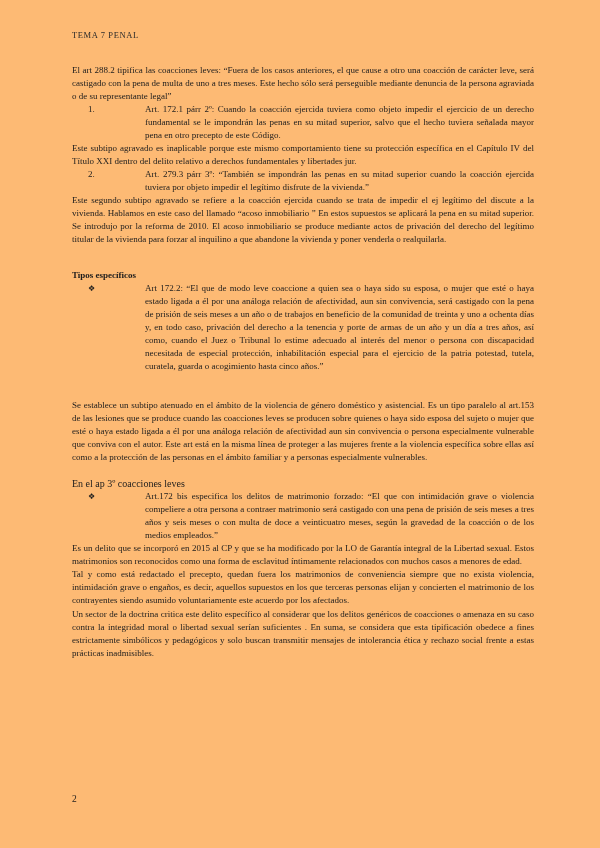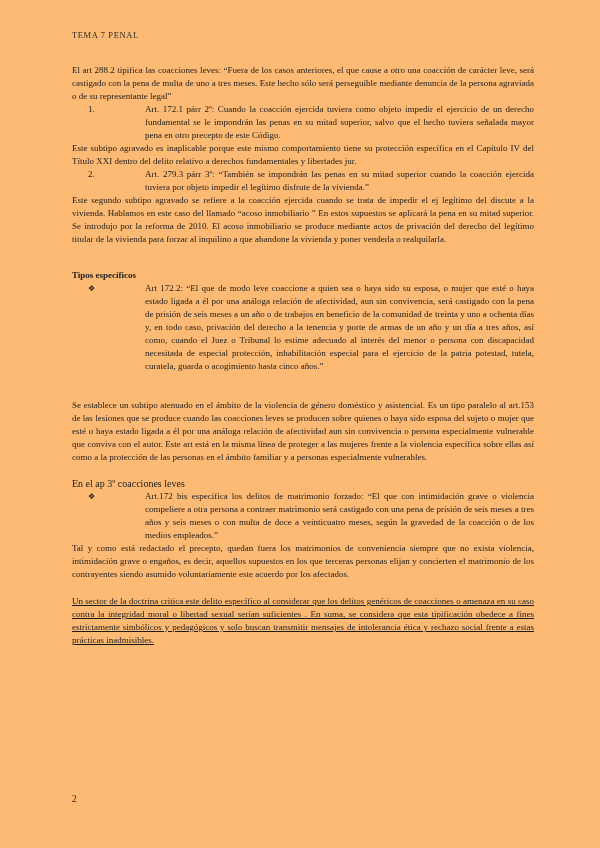--- a/index.html
+++ b/index.html
@@ -51,21 +51,21 @@
     line-height: 13px;
     font-weight: bold;
   }
   .section-heading.tipos { margin-top: 23px; }
   .plain-heading {
     font-size: 10px;
     line-height: 13px;
     margin-top: 13px;
   }
   .p5 { margin-top: 26px; }
-  .p8 { margin-top: 14px; text-decoration: underline; }
+  .p8 { margin-top: 1px; }
   .page-number {
     position: absolute;
     left: 72px; top: 794px;
     font-size: 9.5px;
     color: #1c1c1c;
   }
 </style>
 </head>
 <body>
 
@@ -100,20 +100,21 @@
 
     <p class="p5">Se establece un subtipo atenuado en el ámbito de la violencia de género doméstico y asistencial. Es un tipo paralelo al art.153 de las lesiones que se produce cuando las coacciones leves se producen sobre quienes o haya sido esposa del sujeto o mujer que esté o haya estado ligada a él por una análoga relación de afectividad aun sin convivencia o persona especialmente vulnerable que conviva con el autor. Este art está en la misma línea de proteger a las mujeres frente a la violencia específica sobre ellas así como a la protección de las personas en el ámbito familiar y a personas especialmente vulnerables.</p>
 
     <div class="plain-heading">En el ap 3º coacciones leves</div>
 
     <div class="list-item">
       <span class="marker diamond">❖</span>
       <span class="li-text">Art.172 bis especifica los delitos de matrimonio forzado: “El que con intimidación grave o violencia compeliere a otra persona a contraer matrimonio será castigado con una pena de prisión de seis meses a tres años y seis meses o con multa de doce a veinticuatro meses, según la gravedad de la coacción o de los medios empleados.”</span>
     </div>
 
+    <p>Es un delito que se incorporó en 2015 al CP y que se ha modificado por la LO de Garantía integral de la Libertad sexual. Estos matrimonios son reconocidos como una forma de esclavitud íntimamente relacionados con muchos casos a menores de edad.</p>
 
     <p>Tal y como está redactado el precepto, quedan fuera los matrimonios de conveniencia siempre que no exista violencia, intimidación grave o engaños, es decir, aquellos supuestos en los que terceras personas elijan y concierten el matrimonio de los contrayentes siendo asumido voluntariamente este acuerdo por los afectados.</p>
 
     <p class="p8">Un sector de la doctrina critica este delito específico al considerar que los delitos genéricos de coacciones o amenaza en su caso contra la integridad moral o libertad sexual serían suficientes . En suma, se considera que esta tipificación obedece a fines estrictamente simbólicos y pedagógicos y solo buscan transmitir mensajes de intolerancia ética y rechazo social frente a estas prácticas inadmisibles.</p>
 
   </div>
 
   <div class="page-number">2</div>
 </div>
 

